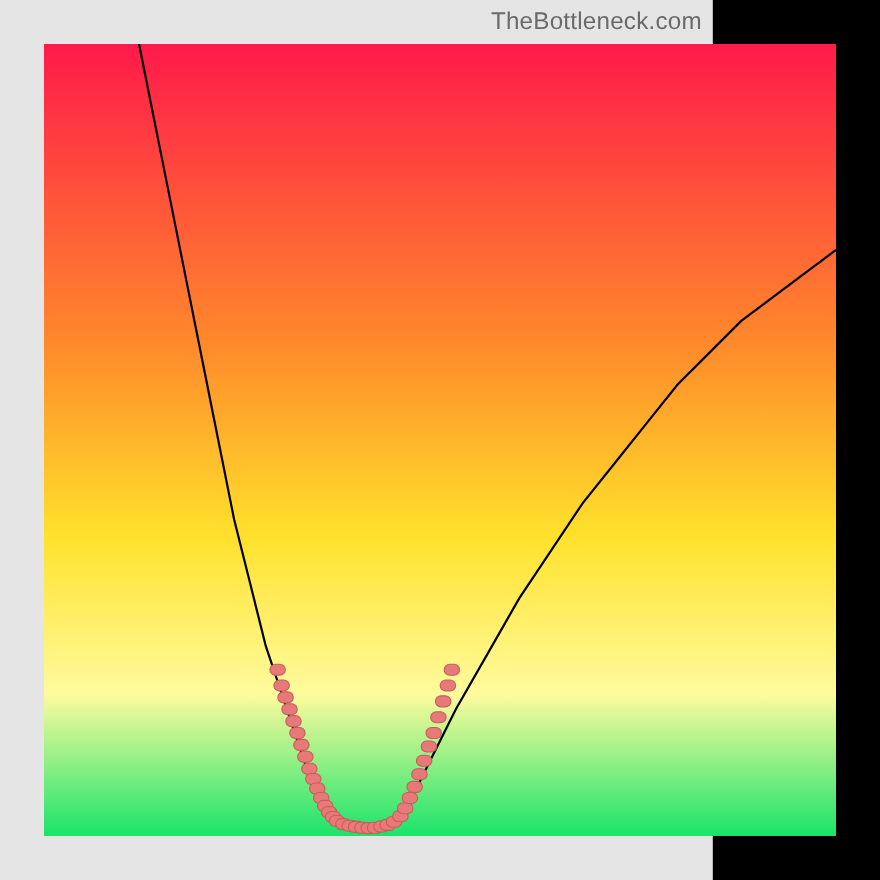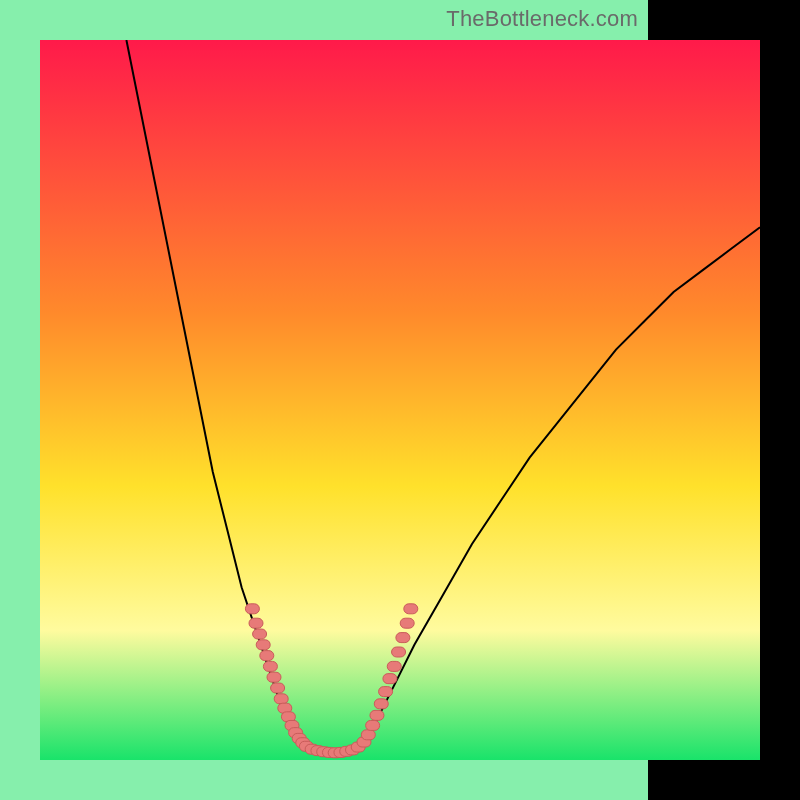--- a/index.html
+++ b/index.html
@@ -8,21 +8,21 @@
     width: 800px;
     height: 800px;
     background: #000;
     font-family: Arial, Helvetica, sans-serif;
     overflow: hidden;
   }
   .frame {
     position: relative;
     width: 648px;
     height: 800px;
-    background: #86efac;
+    background: #e5e5e5;
   }
   .watermark {
     position: absolute;
     top: 6px;
     right: 10px;
     color: #6a6a6a;
     font-size: 22px;
     font-weight: 500;
     letter-spacing: 0.2px;
     z-index: 5;

